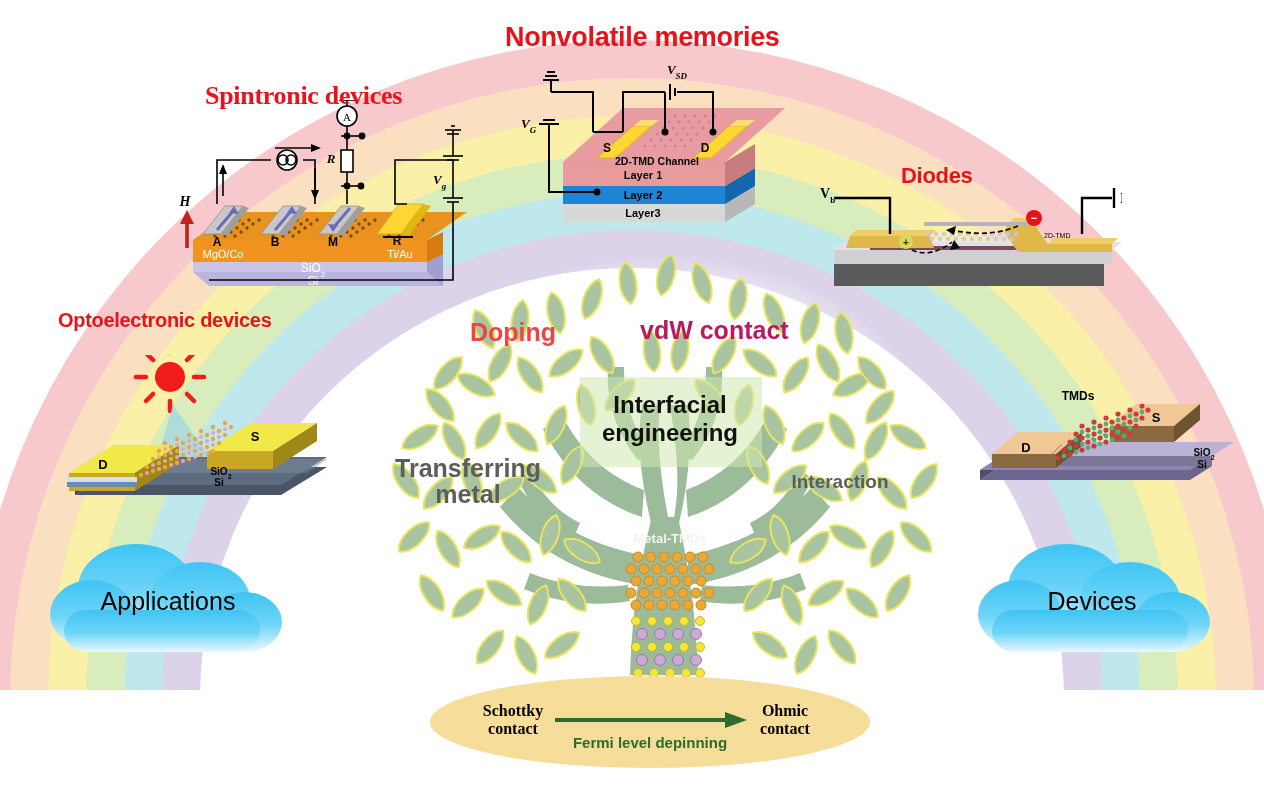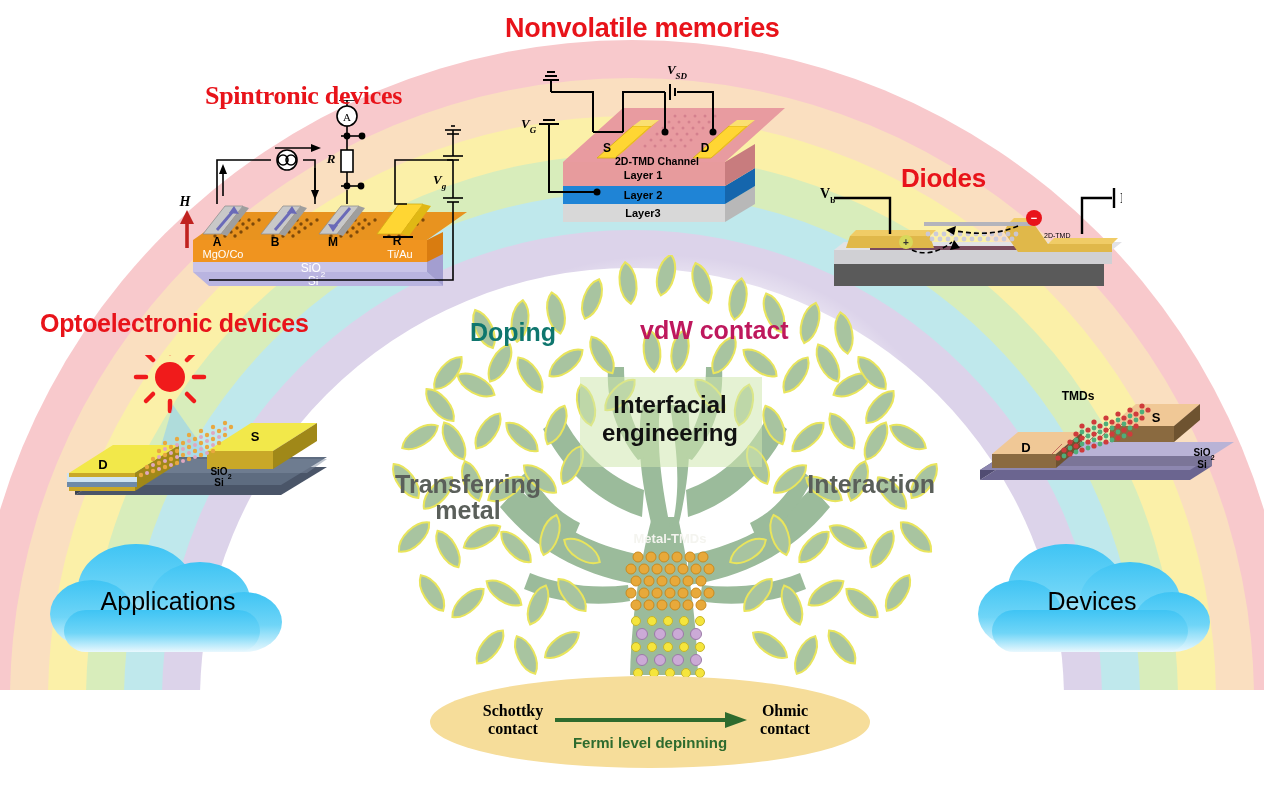--- a/index.html
+++ b/index.html
@@ -234,31 +234,31 @@
           <circle cx="298" cy="405" r="5.5"></circle>
         <circle cx="316" cy="405" r="5.5"></circle>
       </g>
     </g>
 
     <text x="290" y="158" font-size="24" font-weight="bold" text-anchor="middle" fill="#111" font-family="Liberation Sans, sans-serif"><tspan id="t_if1">Interfacial</tspan></text>
     <text x="290" y="186" font-size="24" font-weight="bold" text-anchor="middle" fill="#111" font-family="Liberation Sans, sans-serif"><tspan id="t_if2">engineering</tspan></text>
     <text x="290" y="288" font-size="13" font-weight="bold" text-anchor="middle" fill="#f4f4ef" font-family="Liberation Sans, sans-serif"><tspan id="t_trunk">Metal-TMDs</tspan></text>
   </svg>
 
-  <div class="abs" style="left:470px;top:318px;font-size:25px;font-weight:bold;color:#0f766e;">
+  <div class="abs" style="left:470px;top:318px;font-size:25px;font-weight:bold;color:#ef4444;">
     <span>Doping</span>
   </div>
   <div class="abs" style="left:640px;top:316px;font-size:25px;font-weight:bold;color:#be185d;">
     <span>vdW contact</span>
   </div>
-  <div class="abs" style="left:383px;top:472px;font-size:25px;font-weight:bold;color:#5a5f5a;line-height:1.02;text-align:center;width:170px;">
+  <div class="abs" style="left:383px;top:456px;font-size:25px;font-weight:bold;color:#5a5f5a;line-height:1.02;text-align:center;width:170px;">
     <div>Transferring</div>
     <div>metal</div>
   </div>
-  <div class="abs" style="left:745px;top:472px;font-size:25px;font-weight:bold;color:#5a5f5a;line-height:1.02;text-align:right;width:190px;">
+  <div class="abs" style="left:745px;top:472px;font-size:19px;font-weight:bold;color:#5a5f5a;line-height:1.02;text-align:center;width:190px;">
     <div>Interaction</div>
   </div>
 
   <svg class="abs" style="left:425px;top:672px;" width="450" height="100">
     <ellipse cx="225" cy="50" rx="220" ry="46" fill="#f6dd9a"></ellipse>
     <line x1="130" y1="48" x2="300" y2="48" stroke="#2e6b2e" stroke-width="4"></line>
     <polygon points="300,40 322,48 300,56" fill="#2e6b2e"></polygon>
     <text x="88" y="44" font-size="16" font-weight="bold" text-anchor="middle" fill="#000" font-family="Liberation Serif, serif"><tspan id="t_sch1">Schottky</tspan></text>
     <text x="88" y="62" font-size="16" font-weight="bold" text-anchor="middle" fill="#000" font-family="Liberation Serif, serif"><tspan id="t_sch2">contact</tspan></text>
     <text x="360" y="44" font-size="16" font-weight="bold" text-anchor="middle" fill="#000" font-family="Liberation Serif, serif"><tspan id="t_ohm1">Ohmic</tspan></text>
@@ -823,26 +823,26 @@
           <circle cx="158" cy="78" r="2"></circle>
           <circle cx="170" cy="74" r="2"></circle>
       </g>
     </g>
     <text x="200" y="86" font-size="13" font-weight="bold" fill="#000" text-anchor="middle" font-family="Liberation Sans, sans-serif"><tspan id="t_oS">S</tspan></text>
     <text x="48" y="114" font-size="13" font-weight="bold" fill="#000" text-anchor="middle" font-family="Liberation Sans, sans-serif"><tspan id="t_oD">D</tspan></text>
     <text x="166" y="120" font-size="10" font-weight="bold" fill="#000" text-anchor="middle" font-family="Liberation Sans, sans-serif"><tspan id="t_oox">SiO</tspan><tspan baseline-shift="sub" font-size="7" id="t_ooxs">2</tspan></text>
     <text x="164" y="131" font-size="10" font-weight="bold" fill="#000" text-anchor="middle" font-family="Liberation Sans, sans-serif"><tspan id="t_osi">Si</tspan></text>
   </svg>
 
-  <div class="abs hd" style="left:505px;top:13px;font-size:27px;">
+  <div class="abs hd" style="left:505px;top:22px;font-size:27px;">
     <span>Nonvolatile memories</span>
   </div>
   <div class="abs hd" style="left:205px;top:81px;font-size:26px;font-family:Liberation Serif, serif;">
     <span>Spintronic devices</span>
   </div>
-  <div class="abs hd" style="left:901px;top:163px;font-size:26px;">
+  <div class="abs hd" style="left:901px;top:163px;font-size:22px;">
     <span>Diodes</span>
   </div>
-  <div class="abs hd" style="left:40px;top:309px;font-size:25px;text-align:center;">
+  <div class="abs hd" style="left:58px;top:309px;font-size:20px;text-align:center;">
     <span>Optoelectronic devices</span>
   </div>
 
 </div>
 
 </body></html>

